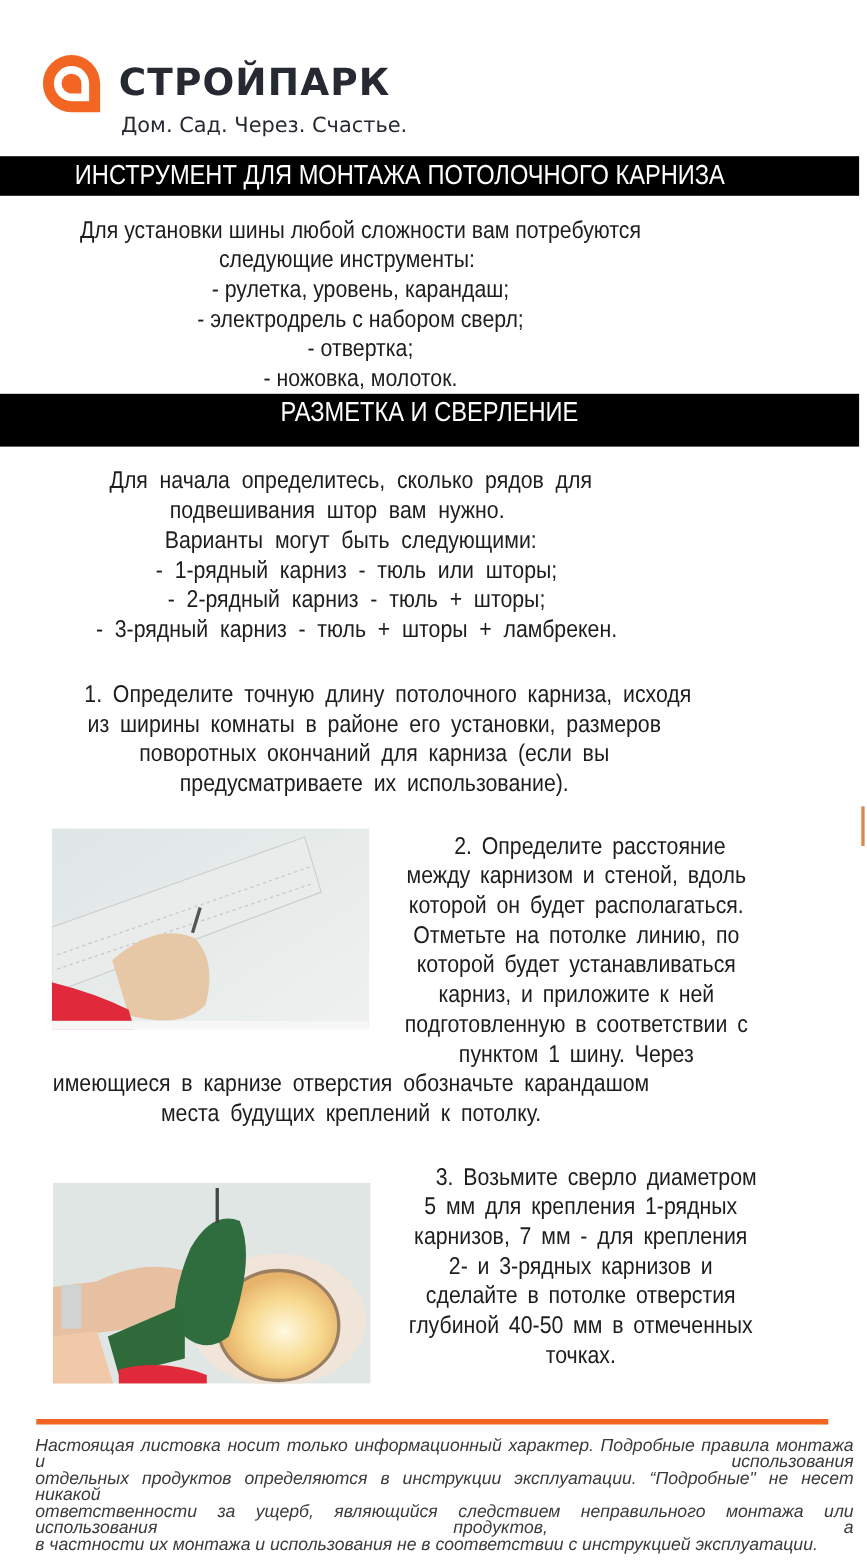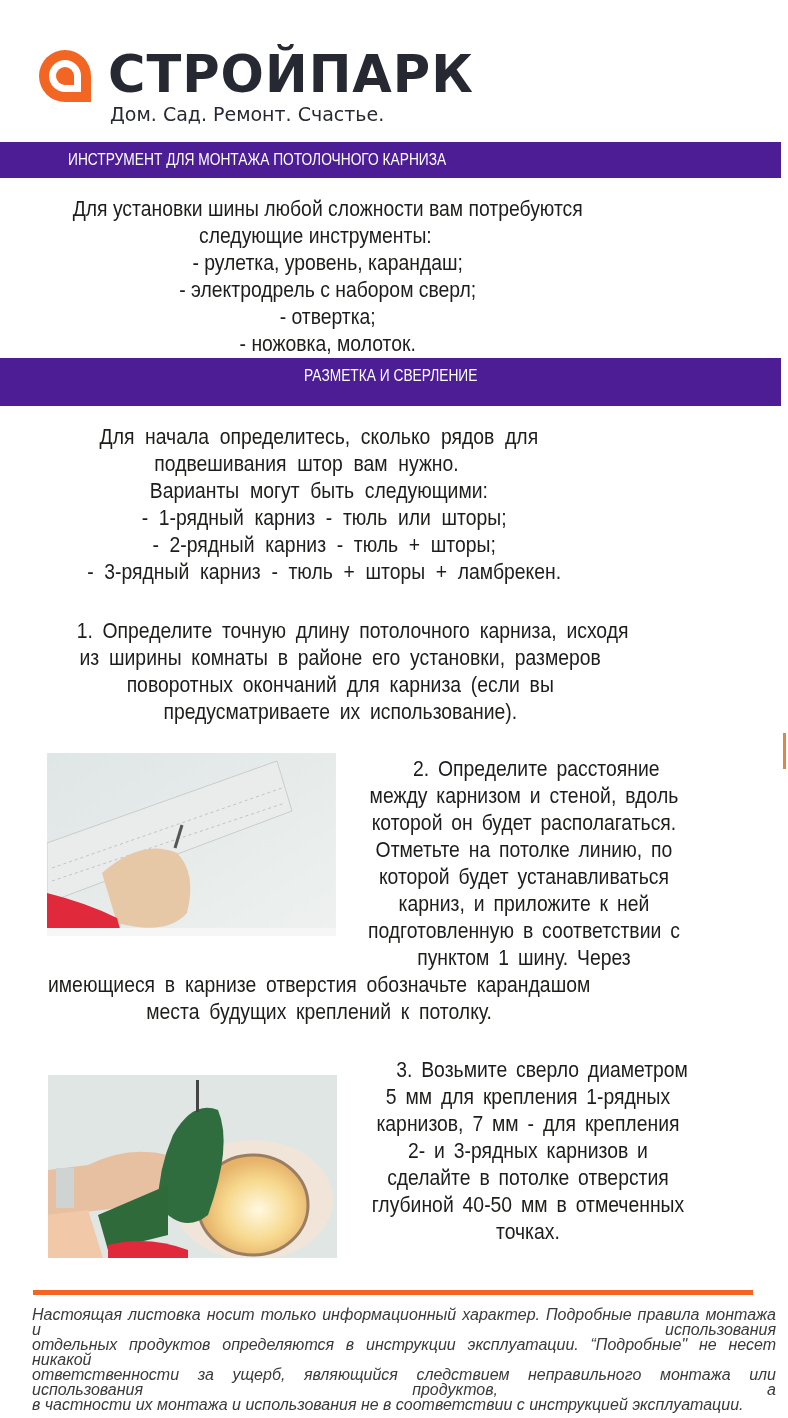--- a/index.html
+++ b/index.html
@@ -3,24 +3,24 @@
 <meta charset="utf-8">
 <style>
   html, body { margin: 0; padding: 0; }
   body {
     width: 788px; height: 1418px; background: #ffffff; position: relative; overflow: hidden;
     font-family: "Liberation Sans", sans-serif; color: #1d1d1b;
   }
   .abs { position: absolute; }
   
   .logo-mark { left: 36px; top: 47px; width: 58px; height: 58px; }
-  .logo-name { left: 108px; top: 52px; font-family: "DejaVu Sans", sans-serif; font-weight: bold; font-size: 51px; letter-spacing: 1px; color: #262932; line-height: 46px; text-align: right; }
+  .logo-name { left: 108px; top: 52px; font-family: "DejaVu Sans", sans-serif; font-weight: bold; font-size: 34px; letter-spacing: 1px; color: #262932; line-height: 46px; text-align: right; }
   .logo-tagline { left: 110px; top: 102px; font-family: "DejaVu Sans", sans-serif; font-size: 19px; color: #262932; line-height: 24px; }
 
-  .banner { left: 0; width: 781px; background: #4c1d95; color: #fff; font-family: "Liberation Sans", sans-serif; font-size: 16px; line-height: 35px; white-space: nowrap; }
+  .banner { left: 0; width: 781px; background: #000000; color: #fff; font-family: "Liberation Sans", sans-serif; font-size: 25px; line-height: 35px; white-space: nowrap; }
   .banner1 { top: 142px; height: 36px; text-align: left; padding-left: 68px; box-sizing: border-box; transform-origin: left center; }
   .banner2 { top: 358px; height: 48px; text-align: center; box-sizing: border-box; }
   .banner span { display: inline-block; transform: scaleX(0.86); transform-origin: left center; }
   .banner2 span { transform-origin: center center; }
 
   .para { font-size: 22px; line-height: 27px; white-space: nowrap; color: #1d1d1b; text-align: center; }
   .para span { display: block; }
   .cond { transform: scaleX(0.88); transform-origin: left top; }
 
   .photo { overflow: hidden; }
@@ -34,21 +34,21 @@
 <body>
 
 <div class="abs logo-mark">
   <svg width="58" height="58" viewBox="0 0 58 58">
     <path d="M29 3 A26 26 0 1 0 29 55 L55 55 L55 29 A26 26 0 0 0 29 3 Z" fill="#f26522"></path>
     <path d="M29 13 A16 16 0 1 0 29 45 L45 45 L45 29 A16 16 0 0 0 29 13 Z" fill="#ffffff"></path>
     <path d="M29 20 A9 9 0 1 0 29 38 L38 38 L38 29 A9 9 0 0 0 29 20 Z" fill="#f26522"></path>
   </svg>
 </div>
 <div class="abs logo-name">СТРОЙПАРК</div>
-<div class="abs logo-tagline">Дом. Сад. Ремонт. Счастье.</div>
+<div class="abs logo-tagline">Дом. Сад. Через. Счастье.</div>
 
 <div class="abs banner banner1">
   <span>ИНСТРУМЕНТ ДЛЯ МОНТАЖА ПОТОЛОЧНОГО КАРНИЗА</span>
 </div>
 
 <div class="abs para" style="left:48px; top:195px;">
   <div class="cond">
     <span style="padding-left:28px;">Для установки шины любой сложности вам потребуются</span>
     <span>следующие инструменты:</span>
     <span style="padding-left:28px;">- рулетка, уровень, карандаш;</span>

